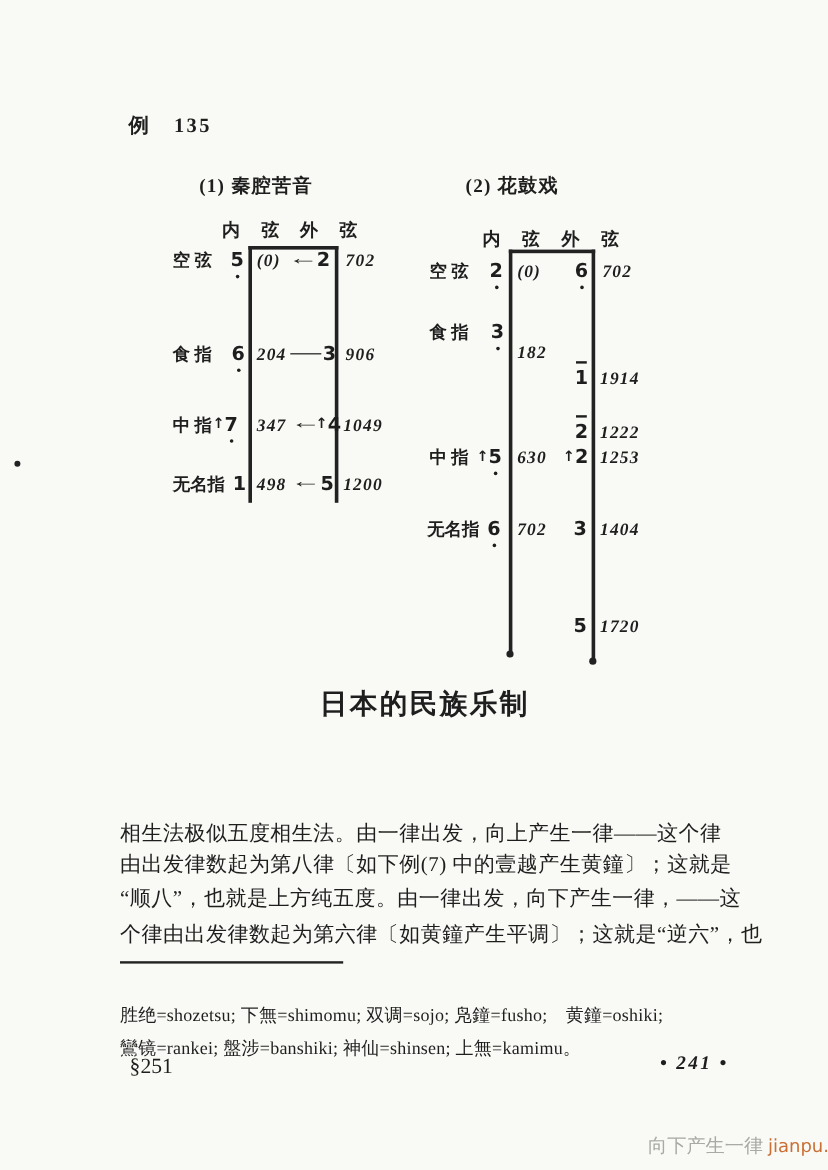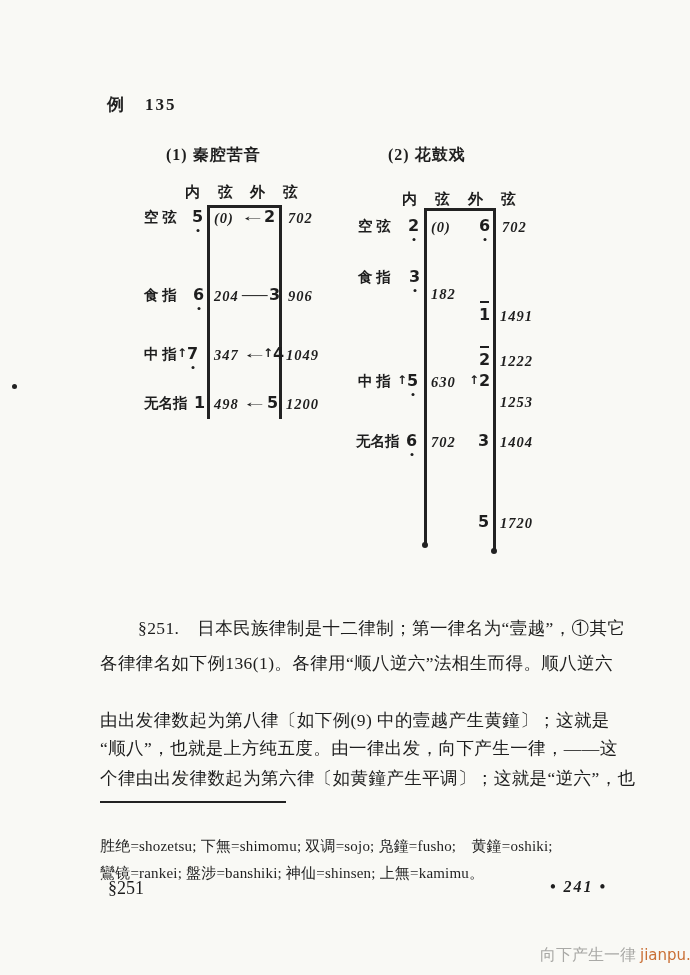--- a/index.html
+++ b/index.html
@@ -113,45 +113,45 @@
     <span class="abs note" style="left:408px;top:215px"><span class="pre"></span><span class="nd oct-low">2</span></span>
     <span class="abs cents" style="left:431px;top:217px">(0)</span>
     <span class="abs note" style="left:479px;top:215px"><span class="pre"></span><span class="nd oct-low">6</span></span>
     <span class="abs cents" style="left:502px;top:217px">702</span>
 
     <span class="abs dlabel" style="left:358px;top:268px">食 指</span>
     <span class="abs note" style="left:409px;top:266px"><span class="pre"></span><span class="nd oct-low">3</span></span>
     <span class="abs cents" style="left:431px;top:284px">182</span>
 
     <span class="abs note" style="left:479px;top:304px"><span class="pre"></span><span class="nd oct-above">1</span></span>
-    <span class="abs cents" style="left:500px;top:306px">1491</span>
+    <span class="abs cents" style="left:500px;top:306px">1914</span>
 
     <span class="abs note" style="left:479px;top:349px"><span class="pre"></span><span class="nd oct-above">2</span></span>
     <span class="abs cents" style="left:500px;top:351px">1222</span>
 
     <span class="abs dlabel" style="left:358px;top:372px">中 指</span>
     <span class="abs note" style="left:397px;top:370px"><span class="pre">↑</span><span class="nd oct-low">5</span></span>
     <span class="abs cents" style="left:431px;top:372px">630</span>
     <span class="abs note" style="left:469px;top:370px"><span class="pre">↑</span><span class="nd">2</span></span>
-    <span class="abs cents" style="left:500px;top:392px">1253</span>
+    <span class="abs cents" style="left:500px;top:372px">1253</span>
 
     <span class="abs dlabel" style="left:356px;top:432px">无名指</span>
     <span class="abs note" style="left:406px;top:430px"><span class="pre"></span><span class="nd oct-low">6</span></span>
     <span class="abs cents" style="left:431px;top:432px">702</span>
     <span class="abs note" style="left:478px;top:430px"><span class="pre"></span><span class="nd">3</span></span>
     <span class="abs cents" style="left:500px;top:432px">1404</span>
 
     <span class="abs note" style="left:478px;top:511px"><span class="pre"></span><span class="nd">5</span></span>
     <span class="abs cents" style="left:500px;top:513px">1720</span>
   </div>
 
+  <div class="abs sec-title" style="top:571px">日本的民族乐制</div>
 
-  <div class="abs bodyline indent1" style="top:616px">§251.　日本民族律制是十二律制；第一律名为“壹越”，①其它</div>
-  <div class="abs bodyline" style="top:651px">各律律名如下例136(1)。各律用“顺八逆六”法相生而得。顺八逆六</div>
-  <div class="abs bodyline" style="top:708px">由出发律数起为第八律〔如下例(9) 中的壹越产生黄鐘〕；这就是</div>
+  <div class="abs bodyline" style="top:682px">相生法极似五度相生法。由一律出发，向上产生一律——这个律</div>
+  <div class="abs bodyline" style="top:708px">由出发律数起为第八律〔如下例(7) 中的壹越产生黄鐘〕；这就是</div>
   <div class="abs bodyline" style="top:736px">“顺八”，也就是上方纯五度。由一律出发，向下产生一律，——这</div>
   <div class="abs bodyline" style="top:766px">个律由出发律数起为第六律〔如黄鐘产生平调〕；这就是“逆六”，也</div>
 
   <div class="fn-rule"></div>
 
   <div class="abs fnline" style="top:837px">胜绝=shozetsu; 下無=shimomu; 双调=sojo; 凫鐘=fusho;　黄鐘=oshiki;</div>
   <div class="abs fnline" style="top:864px">鸞镜=rankei; 盤涉=banshiki; 神仙=shinsen; 上無=kamimu。</div>
 
   <div class="abs footer-sec" style="left:108px;top:878px">§251</div>
   <div class="abs footer-page" style="left:550px;top:878px">• 241 •</div>

